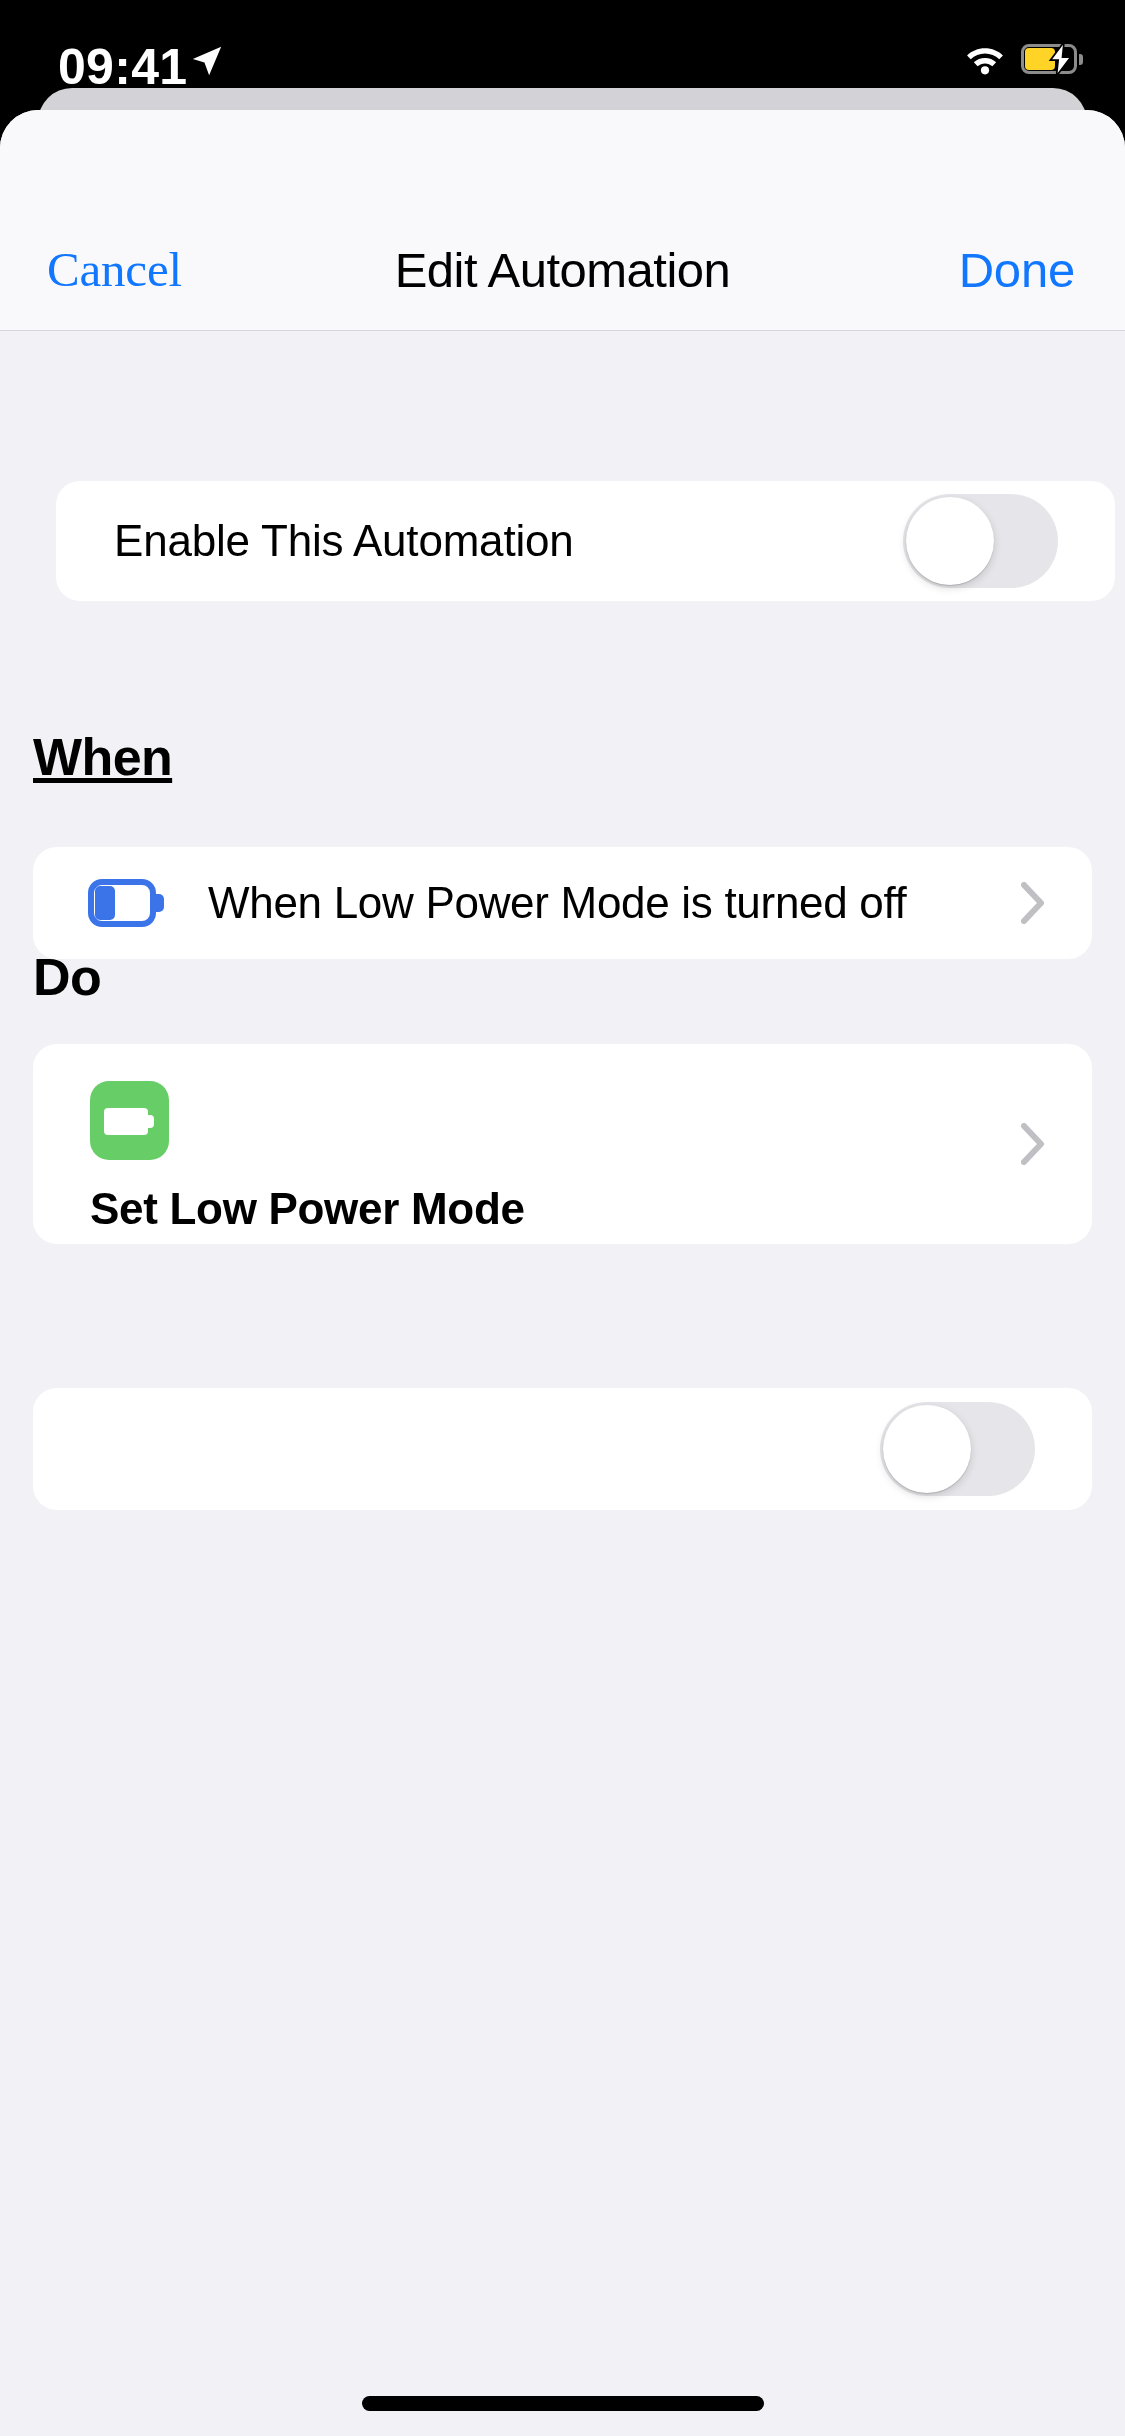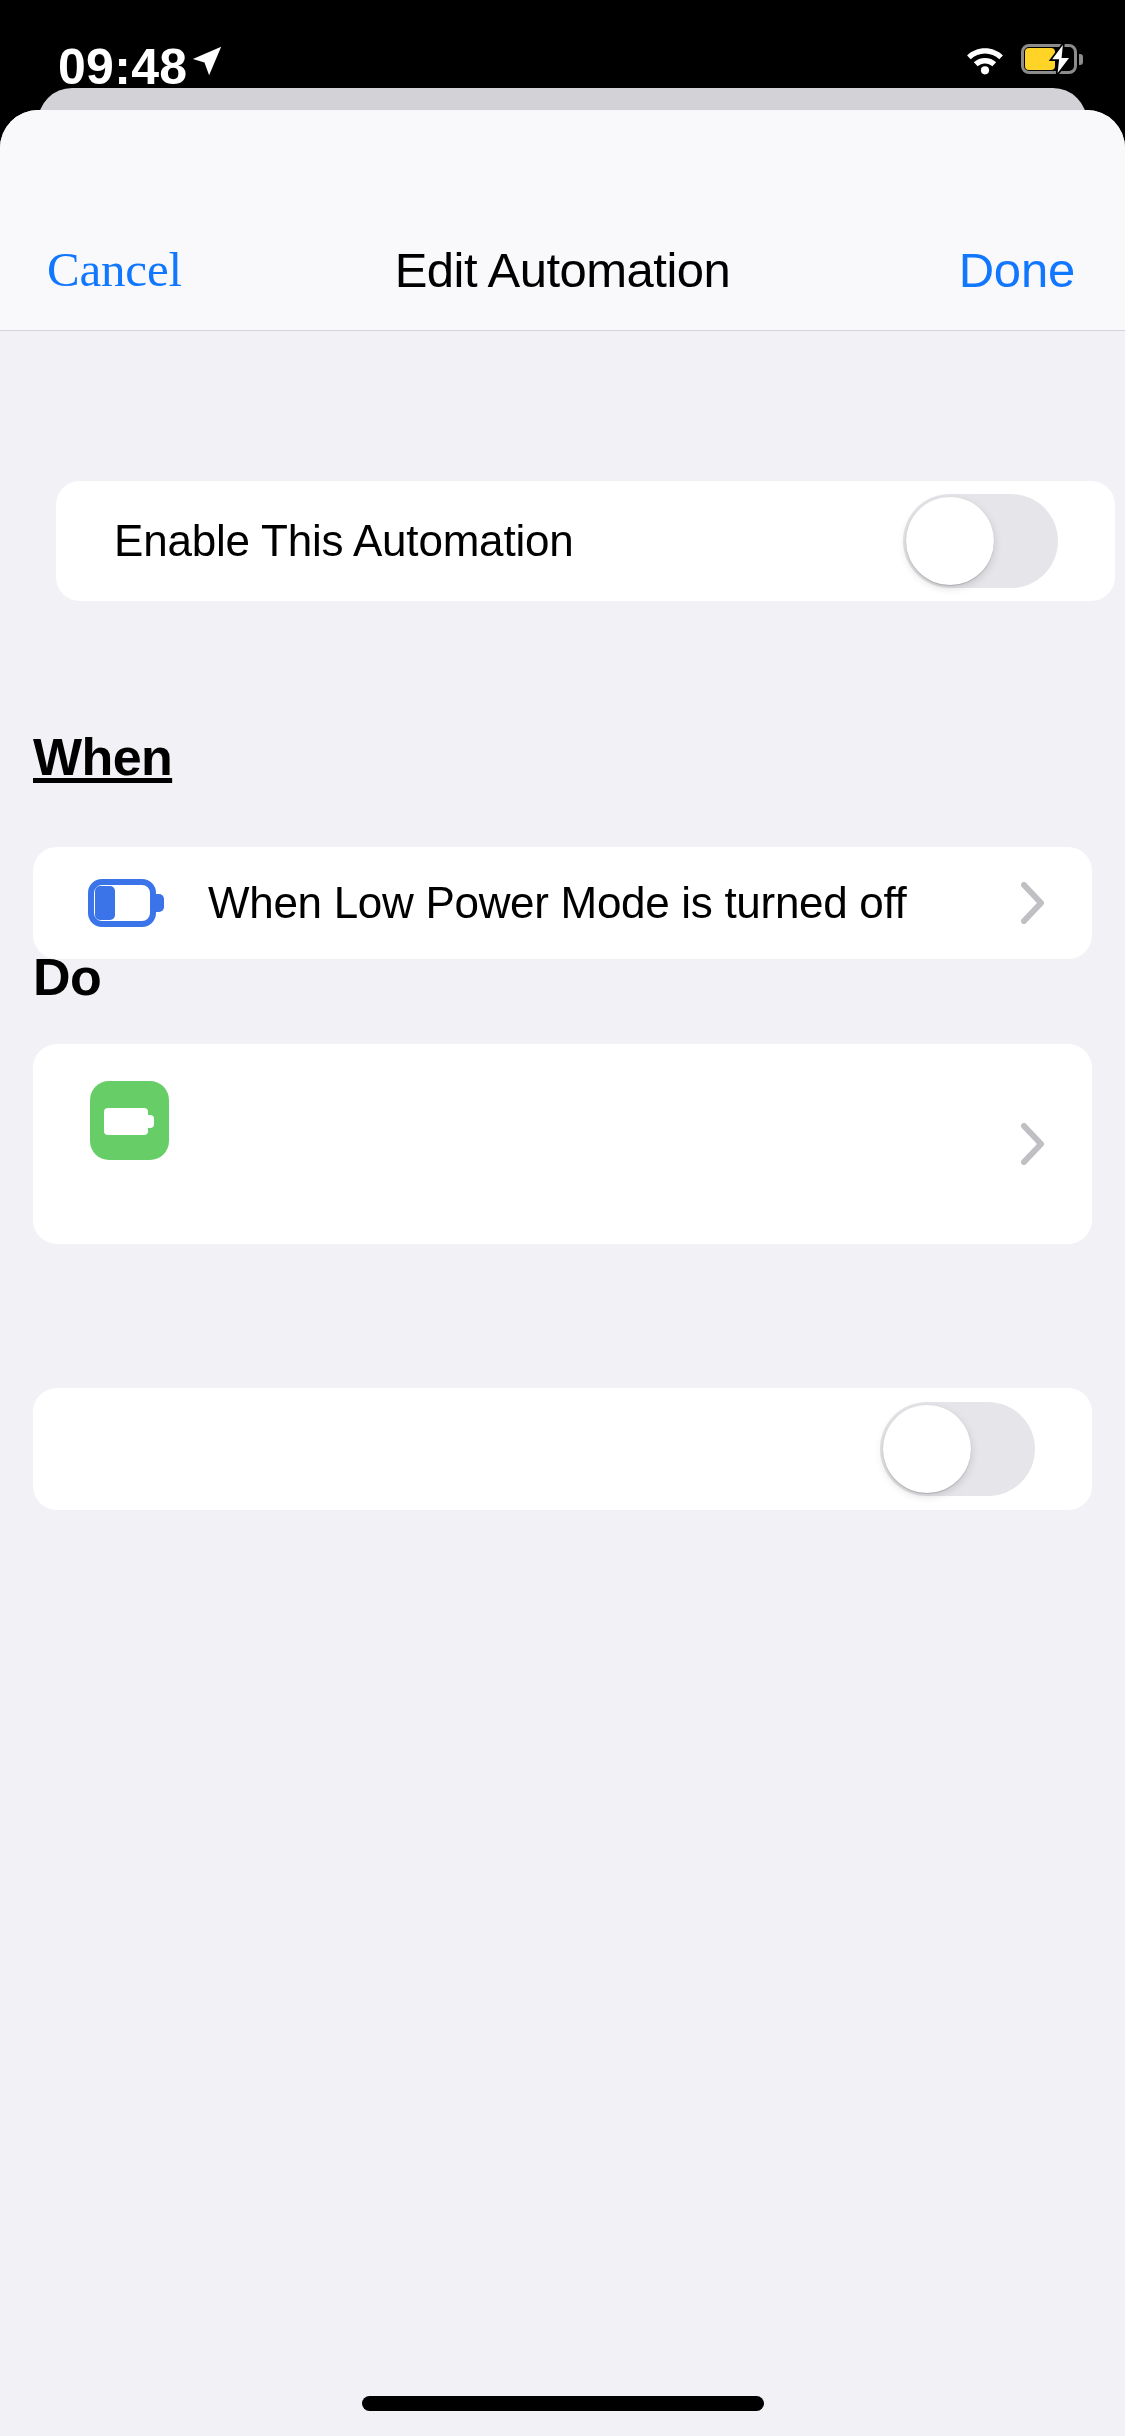--- a/index.html
+++ b/index.html
@@ -156,21 +156,21 @@
     bottom:25px; width:402px; height:15px;
     background:#000; border-radius:8px; z-index:30;
   }
 </style>
 </head>
 <body>
 
 <div class="phone">
 
   <div class="status-bar">
-    <div class="status-time">09:48</div>
+    <div class="status-time">09:41</div>
     <svg class="loc-icon" viewBox="0 0 24 24">
       <path d="M22 2L2 10.5l8.2 2.6L13.5 22z" fill="#fff"></path>
     </svg>
 
     <div class="status-right">
       <svg class="wifi-icon" viewBox="0 0 28 20">
         <path d="M14 3.2c4.4 0 8.4 1.7 11.4 4.5l-2.3 2.4C20.6 7.8 17.4 6.5 14 6.5S7.4 7.8 4.9 10.1L2.6 7.7C5.6 4.9 9.6 3.2 14 3.2z" fill="#fff"></path>
         <path d="M14 9.4c2.7 0 5.2 1 7.1 2.7l-2.4 2.5c-1.3-1.1-2.9-1.8-4.7-1.8s-3.4.7-4.7 1.8l-2.4-2.5C8.8 10.4 11.3 9.4 14 9.4z" fill="#fff"></path>
         <circle cx="14" cy="17.2" r="2.6" fill="#fff"></circle>
       </svg>
@@ -219,20 +219,21 @@
         </svg>
       </div>
 
       <div class="section-header" style="top:615px;">Do</div>
 
       <div class="card" style="top:713px; height:200px;">
         <div class="action-icon" style="left:57px; top:37px;">
           <div class="batt"></div>
           <div class="nub"></div>
         </div>
+        <div class="action-title" style="left:57px; top:139px;">Set Low Power Mode</div>
         <svg class="chevron" style="right:47px; top:79px;" viewBox="0 0 12 21">
           <path d="M1.5 1.5L10 10.5L1.5 19.5" fill="none" stroke="#BFBFC4" stroke-width="3" stroke-linecap="round" stroke-linejoin="round"></path>
         </svg>
       </div>
 
       <div class="card" style="top:1057px; height:122px;">
         <div class="toggle" style="right:57px; top:14px;">
           <div class="knob"></div>
         </div>
       </div>

